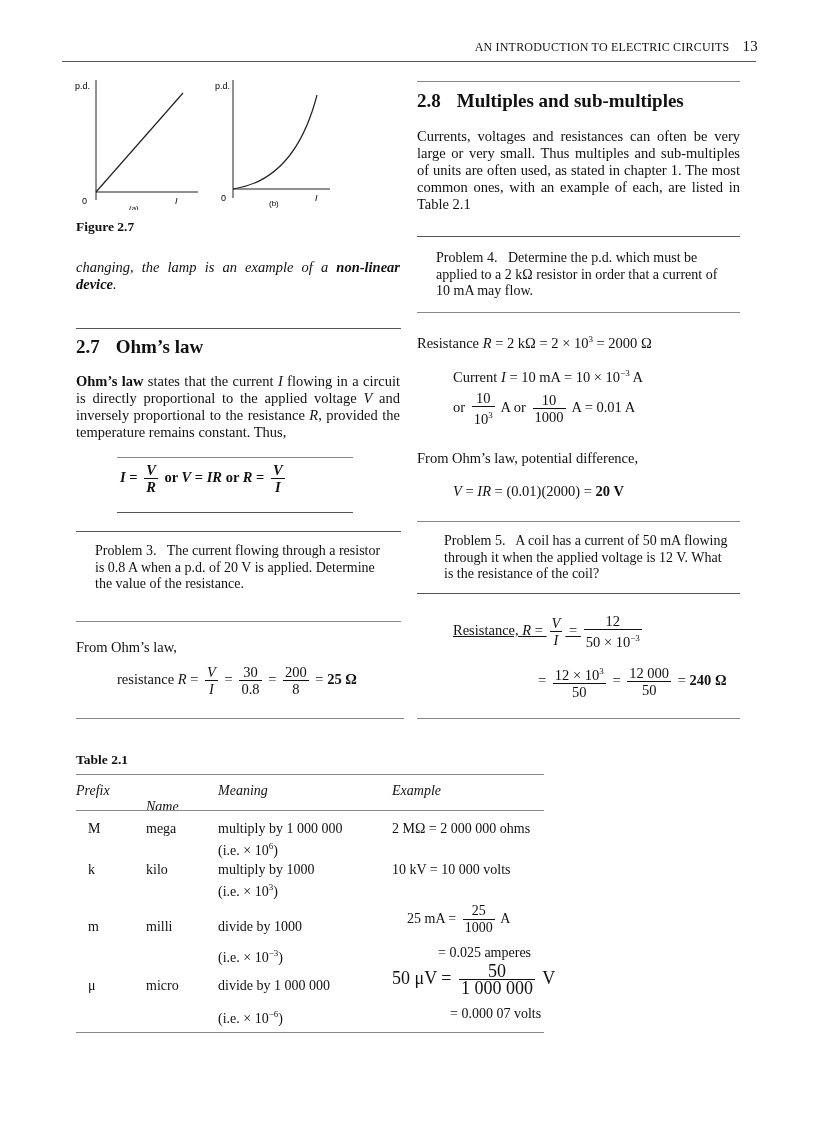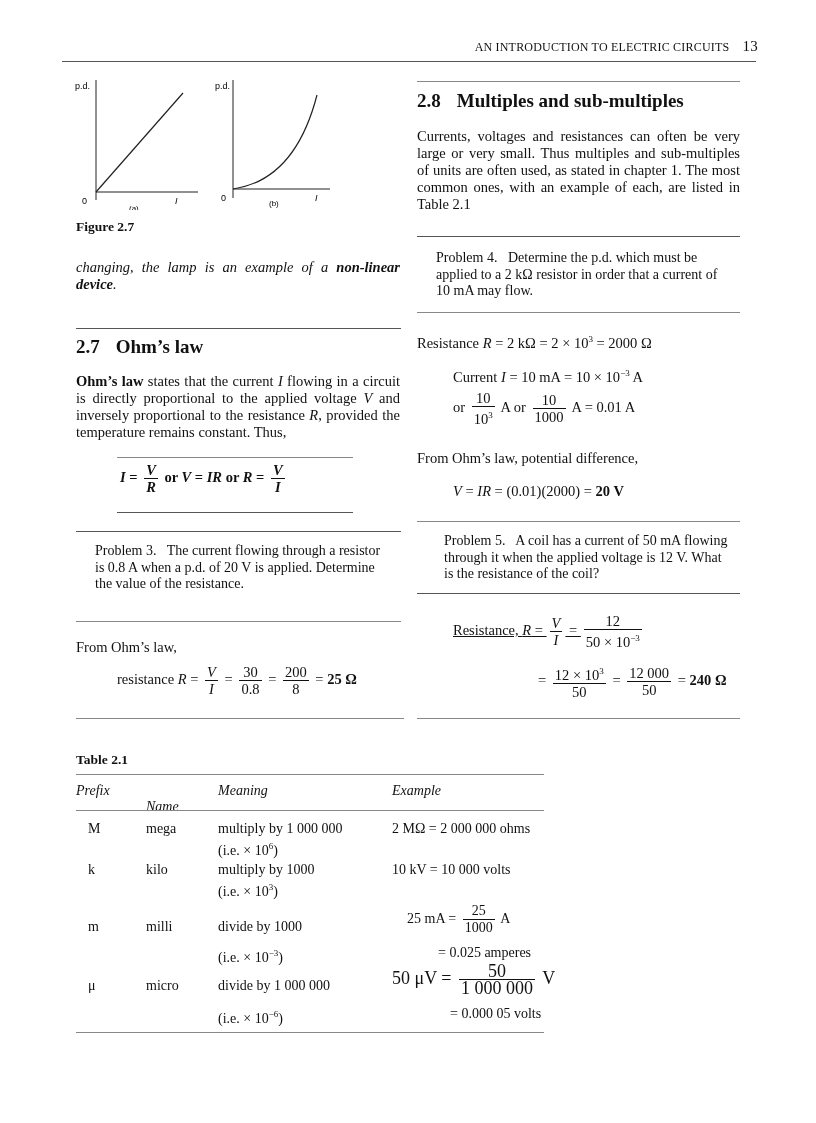--- a/index.html
+++ b/index.html
@@ -156,15 +156,15 @@
   </div>
   <div class="abs" style="top:124px;left:362px;">= 0.025 amperes</div>
 
   <div class="abs" style="top:157px;left:12px;">μ</div>
   <div class="abs" style="top:157px;left:70px;">micro</div>
   <div class="abs" style="top:157px;left:142px;">divide by 1 000 000</div>
   <div class="abs" style="top:185px;left:142px;">(i.e. × 10<sup>−6</sup>)</div>
   <div class="abs eq" style="top:142px;left:316px;font-size:18px;">
     <span>50 μV =</span> <span class="frac"><span class="top">50</span><span>1 000 000</span></span> <span>V</span>
   </div>
-  <div class="abs" style="top:185px;left:374px;">= 0.000 05 volts</div>
+  <div class="abs" style="top:185px;left:374px;">= 0.000 07 volts</div>
 </div>
 <div class="hr thin" style="top:1032px;left:76px;width:468px;"></div>
 
 </body></html>

